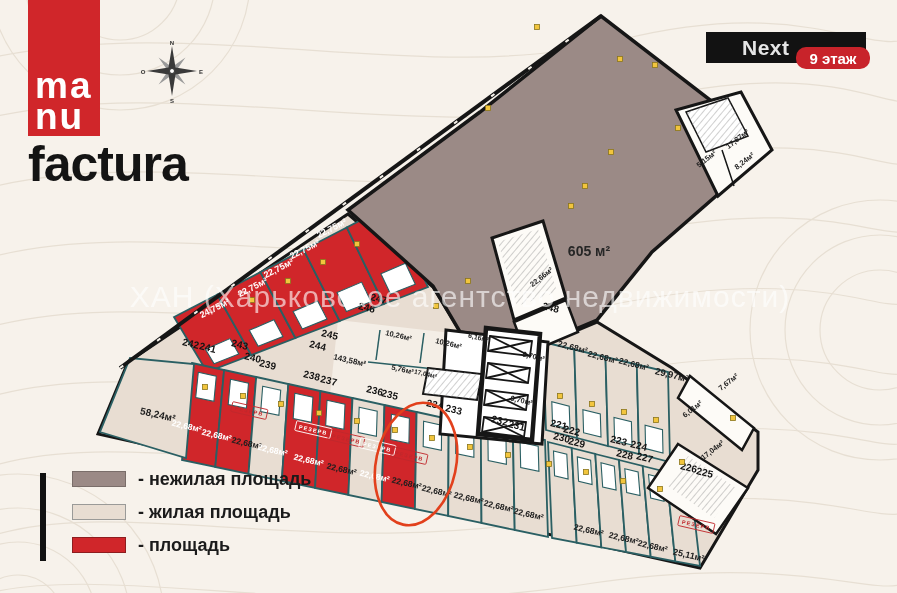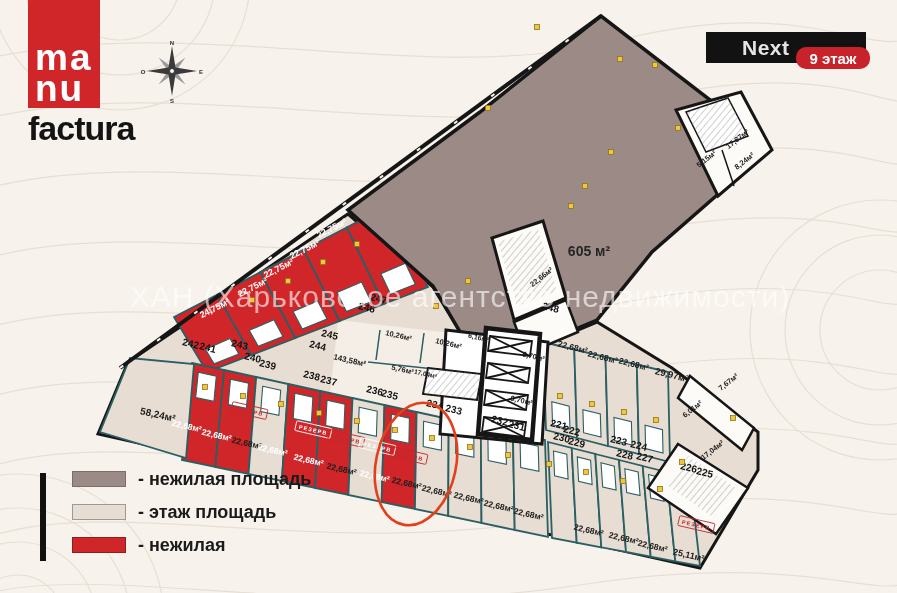--- a/index.html
+++ b/index.html
@@ -6,24 +6,24 @@
   body{
     width:897px;height:593px;position:relative;overflow:hidden;
     background:#f7f2eb;
     font-family:"Liberation Sans",sans-serif;
   }
   .stage{position:absolute;inset:0;}
   #plan-svg{position:absolute;left:0;top:0;}
 
   
   .logo{position:absolute;left:28px;top:0;}
-  .logo-red{width:72px;height:108px;background:#d0262a;display:flex;flex-direction:column;
+  .logo-red{width:72px;height:136px;background:#d0262a;display:flex;flex-direction:column;
             justify-content:flex-end;padding:0 0 4px 7px;box-sizing:border-box;}
   .logo-red span{color:#fff;font-weight:bold;font-size:37px;line-height:.84;letter-spacing:2px;}
-  .logo-word{color:#141414;font-weight:bold;font-size:34px;letter-spacing:-1px;line-height:1;margin-top:3px;}
+  .logo-word{color:#141414;font-weight:bold;font-size:50px;letter-spacing:-1px;line-height:1;margin-top:3px;}
 
   
   .badge-next{position:absolute;left:706px;top:32px;width:160px;height:31px;background:#121212;
               color:#e5e5e5;font-size:21px;font-weight:bold;display:flex;align-items:center;
               padding-left:36px;box-sizing:border-box;letter-spacing:.5px;}
   .badge-floor{position:absolute;left:796px;top:47px;width:74px;height:22px;background:#c8232a;
                color:#fff;font-size:15px;font-weight:bold;display:flex;align-items:center;justify-content:center;border-radius:10px;}
 
   
   .legend{position:absolute;left:40px;top:471px;}
@@ -357,22 +357,22 @@
 
   <div class="legend">
     <div class="legend-bar"></div>
     <div class="legend-items">
       <div class="legend-row">
         <div class="sw sw-0" style="background: rgb(155, 138, 134);"></div>
         <div class="legend-label">- нежилая площадь</div>
       </div>
       <div class="legend-row">
         <div class="sw sw-1" style="background: rgb(232, 221, 210);"></div>
-        <div class="legend-label">- этаж площадь</div>
+        <div class="legend-label">- жилая площадь</div>
       </div>
       <div class="legend-row">
         <div class="sw sw-2" style="background: rgb(208, 38, 42);"></div>
-        <div class="legend-label">- нежилая</div>
+        <div class="legend-label">- площадь</div>
       </div>
     </div>
   </div>
 
 </div>
 
 </body></html>

